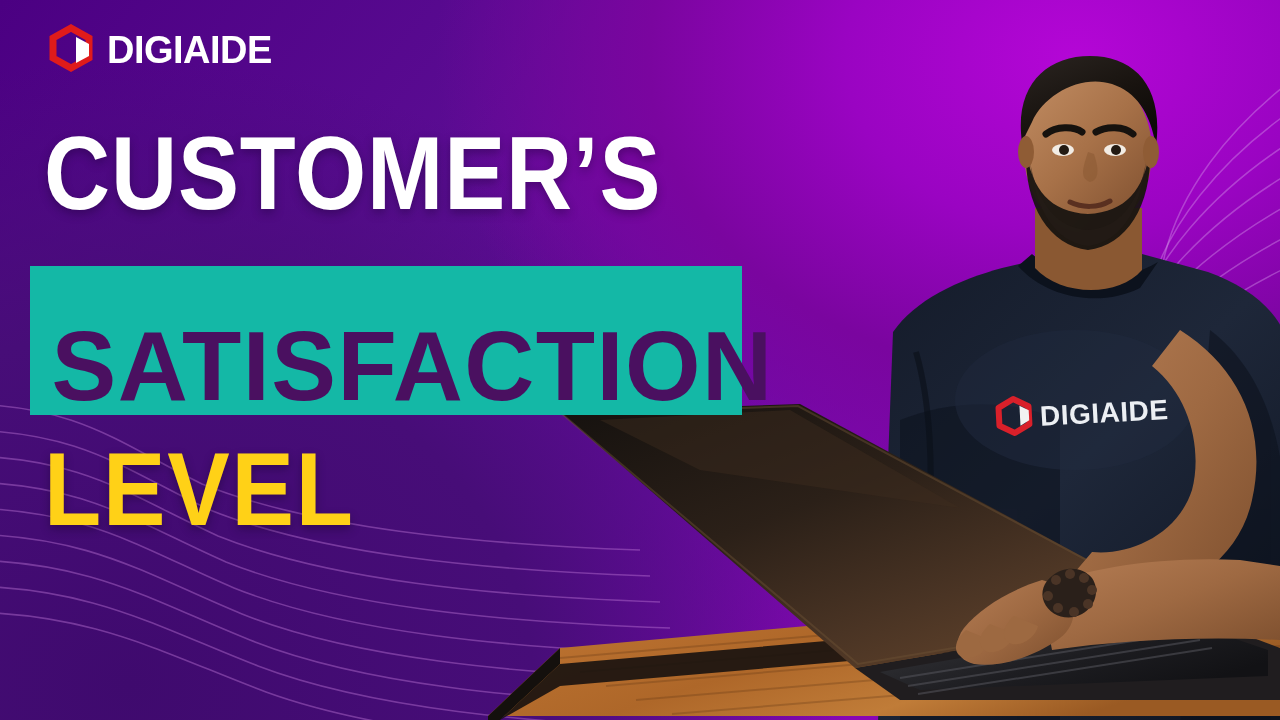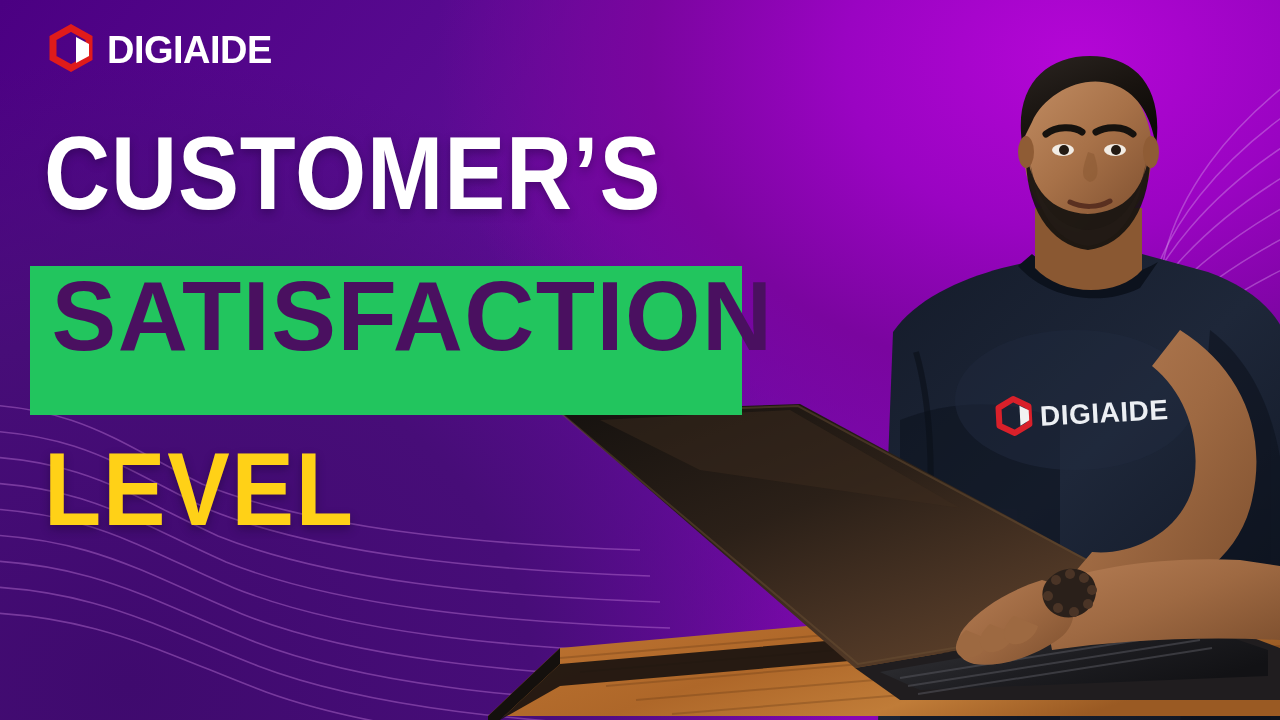--- a/index.html
+++ b/index.html
@@ -59,22 +59,22 @@
     letter-spacing:1px;
     transform:scaleX(0.88);
     transform-origin:left center;
     text-shadow:0 4px 10px rgba(20,0,40,0.35);
     white-space:nowrap;
   }
 
   .band {
     position:absolute; left:30px; top:266px;
     width:712px; height:149px;
-    background:#22c55e;
-    display:flex; align-items:flex-start;
+    background:#14b8a6;
+    display:flex; align-items:flex-end;
     z-index:26;
   }
   .line-satisfaction {
     color:#4a1060;
     font-family:"Liberation Sans Narrow","Liberation Sans",sans-serif;
     font-weight:bold;
     font-size:99px;
     line-height:1;
     letter-spacing:1.5px;
     transform:scaleX(0.98);

